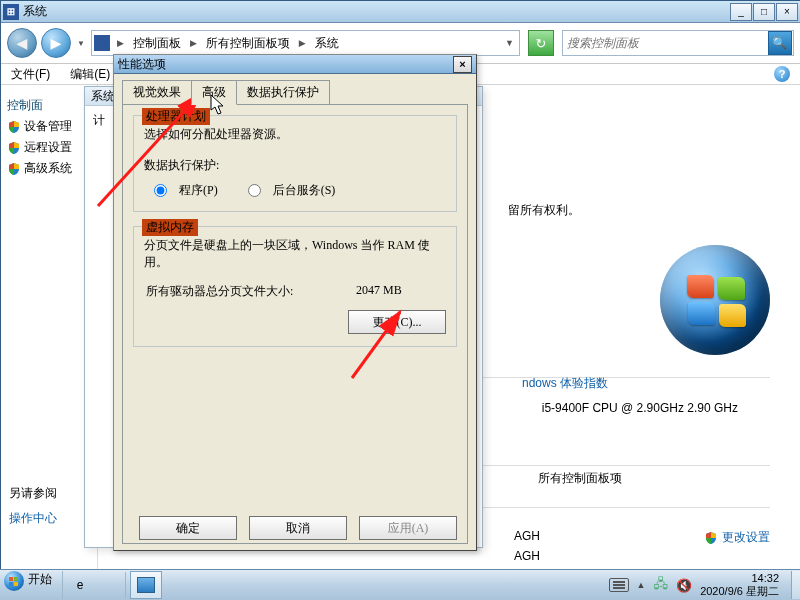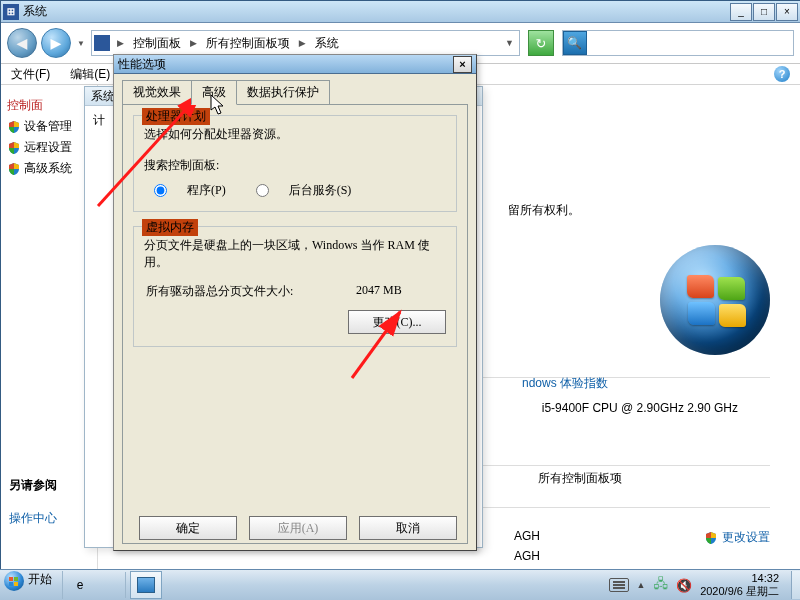--- a/index.html
+++ b/index.html
@@ -20,26 +20,26 @@
 .crumbs .ddico{width:16px;height:16px;background:#2b579a;margin-right:4px}
 .refresh{width:24px;height:24px;border:1px solid #3e8f3e;background:linear-gradient(#9fe29f,#3fa93f);color:#fff;display:flex;align-items:center;justify-content:center;font-size:13px;margin-left:4px}
 .searchbox{width:230px;height:24px;border:1px solid #a3b8cc;background:#fff;display:flex;align-items:center;margin-left:4px}
 .searchbox input{flex:1;border:0;outline:0;font-size:12px;padding:0 4px;font-style:italic;color:#777;background:transparent}
 .searchbtn{width:22px;height:22px;background:linear-gradient(#4fa6e0,#1c6fae);border:1px solid #1c5f95;color:#fff;display:flex;align-items:center;justify-content:center;font-size:12px;margin-right:1px}
 .menubar{height:20px;border-bottom:1px solid #d4d4d4;display:flex;align-items:center;padding:0 4px;gap:8px}
 .menubar span{padding:2px 6px}
 .helpico{margin-left:auto;margin-right:6px;width:16px;height:16px;border-radius:50%;background:radial-gradient(circle at 35% 30%,#9fd4fb,#1f7fc9);color:#fff;display:flex;align-items:center;justify-content:center;font-size:11px;font-weight:bold}
 .body-sys{display:flex;height:493px}
 .leftnav{width:90px;border-right:1px solid #ddd;padding:6px 0 0 6px;background:#fff}
-.leftnav .hdr{color:#b91c1c;margin:6px 0 4px}
+.leftnav .hdr{color:#0c4a6e;margin:6px 0 4px}
 .leftnav .lnk{display:flex;align-items:center;gap:3px;color:#000000;margin:4px 0;cursor:default}
 .shield{width:14px;height:14px;display:inline-block}
 .shield svg{width:14px;height:14px}
 .leftnav .footer{position:absolute;bottom:40px;left:8px}
-.leftnav .footer .h{font-weight:bold;margin-bottom:16px}
+.leftnav .footer .h{font-weight:normal;margin-bottom:8px}
 .content-sys{flex:1;padding:12px 12px 12px 12px;position:relative}
 .content-sys a.blue{color:#1060a8;text-decoration:none;cursor:default}
 .win7logo{position:absolute;right:30px;top:160px;width:110px;height:110px}
 .win7logo .orb{width:110px;height:110px;border-radius:50%;background:radial-gradient(circle at 38% 32%,#b8e2ff 0%,#6ab0e8 28%,#0a4d8c 62%,#042a4d 100%);box-shadow:inset -8px -10px 20px rgba(0,0,0,.35),inset 8px 10px 18px rgba(255,255,255,.35);display:flex;align-items:center;justify-content:center}
 .flag{width:60px;height:52px;position:relative;transform:translate(2px,1px)}
 .flag span{position:absolute;width:27px;height:23px;border-radius:3px 6px 3px 6px;box-shadow:0 1px 2px rgba(0,0,0,.35)}
 .flag .r{background:linear-gradient(#ff8a63,#d8431a);left:0;top:0}
 .flag .g{background:linear-gradient(#9fe24e,#4ea516);left:31px;top:2px}
 .flag .b{background:linear-gradient(#6fc1ff,#1b72c4);left:1px;top:27px}
 .flag .y{background:linear-gradient(#ffe069,#e8a600);left:32px;top:29px}
@@ -52,21 +52,21 @@
 .dialog .dtb{height:18px;background:linear-gradient(#b8d8f3,#82b2db);display:flex;align-items:center;padding:0 4px;border-bottom:1px solid #4a6d90}
 .dialog .dtb .t{flex:1}
 .dialog .dtb .x{width:17px;height:15px;border:1px solid #444;background:linear-gradient(#f7f7f7,#d9d9d9);display:flex;align-items:center;justify-content:center;font-family:Arial;font-size:11px;font-weight:bold}
 .tabs{display:flex;margin:6px 0 0 8px}
 .tab{padding:3px 10px;border:1px solid #919b9c;border-bottom:none;background:#ece9d8;margin-right:-1px;position:relative;cursor:default}
 .tab.active{background:#ece9d8;z-index:2;border-bottom:1px solid #ece9d8;margin-bottom:-1px}
 .tabpanel{margin:0 8px 8px;border:1px solid #919b9c;background:#ece9d8;height:418px;padding:10px 10px}
 .group{border:1px solid #c0c7c8;padding:10px 10px 12px;margin-bottom:14px;position:relative}
 .group .legend{position:absolute;top:-8px;left:8px;background:#c2410c;padding:0 4px}
 .radiorow{display:flex;gap:30px;margin-top:8px;padding-left:10px}
-.radiorow label{display:flex;align-items:center;gap:20px}
+.radiorow label{display:flex;align-items:center;gap:12px}
 .radiorow input{margin:0}
 .vm-line{display:flex;margin:6px 0 2px;padding-left:2px}
 .vm-line .lab{flex:1}
 .btnrow{display:flex;justify-content:flex-end;margin-top:10px}
 .wbtn{min-width:76px;height:22px;border:1px solid #707070;background:linear-gradient(#fefefe,#e3e3e3);padding:0 10px;display:inline-flex;align-items:center;justify-content:center;margin-left:6px;cursor:default}
 .wbtn.disabled{color:#888}
 .dlg-buttons{position:absolute;bottom:10px;left:0;right:0;display:flex;justify-content:center;gap:6px}
 
 .arrow{position:absolute;pointer-events:none}
 .arrow svg{overflow:visible}
@@ -114,20 +114,21 @@
       <span class="ci">控制面板</span>
       <span class="sep">▶</span>
       <span class="ci">所有控制面板项</span>
       <span class="sep">▶</span>
       <span class="ci">系统</span>
       <span style="flex:1"></span>
       <span class="sep">▼</span>
     </div>
     <div class="refresh">↻</div>
     <div class="searchbox">
+      <input placeholder="搜索控制面板" style="">
       <div class="searchbtn">🔍</div>
     </div>
   </div>
   <div class="menubar">
     <span>文件(F)</span>
     <span>编辑(E)</span>
     <div class="helpico">?</div>
   </div>
   <div class="body-sys">
     <div class="leftnav">
@@ -217,21 +218,21 @@
   </div>
   <div class="tabs">
     <div class="tab">视觉效果</div>
     <div class="tab active">高级</div>
     <div class="tab">数据执行保护</div>
   </div>
   <div class="tabpanel">
     <div class="group">
       <span class="legend">处理器计划</span>
       <div>选择如何分配处理器资源。</div>
-      <div style="margin-top:14px">搜索控制面板:</div>
+      <div style="margin-top:14px">数据执行保护:</div>
       <div class="radiorow">
         <label>
             <input type="radio" checked="" style="">
             <span>程序(P)</span>
           </label>
         <label>
             <input type="radio" style="">
             <span>后台服务(S)</span>
           </label>
       </div>
@@ -243,22 +244,22 @@
         <span class="lab">所有驱动器总分页文件大小:</span>
         <span style="width:90px;text-align:left">2047 MB</span>
       </div>
       <div class="btnrow">
         <div class="wbtn">更改(C)...</div>
       </div>
     </div>
   </div>
   <div class="dlg-buttons">
     <div class="wbtn">确定</div>
+    <div class="wbtn">取消</div>
     <div class="wbtn disabled">应用(A)</div>
-    <div class="wbtn">取消</div>
   </div>
 </div>
 
 <div class="arrow" style="left:88px;top:86px">
   <svg width="130" height="130">
       <defs>
         <marker id="ah1" markerWidth="10" markerHeight="10" refX="8" refY="3" orient="auto">
           <path d="M0,0 L9,3 L0,6 Z" fill="#ff1a1a"></path>
         </marker>
       </defs>

